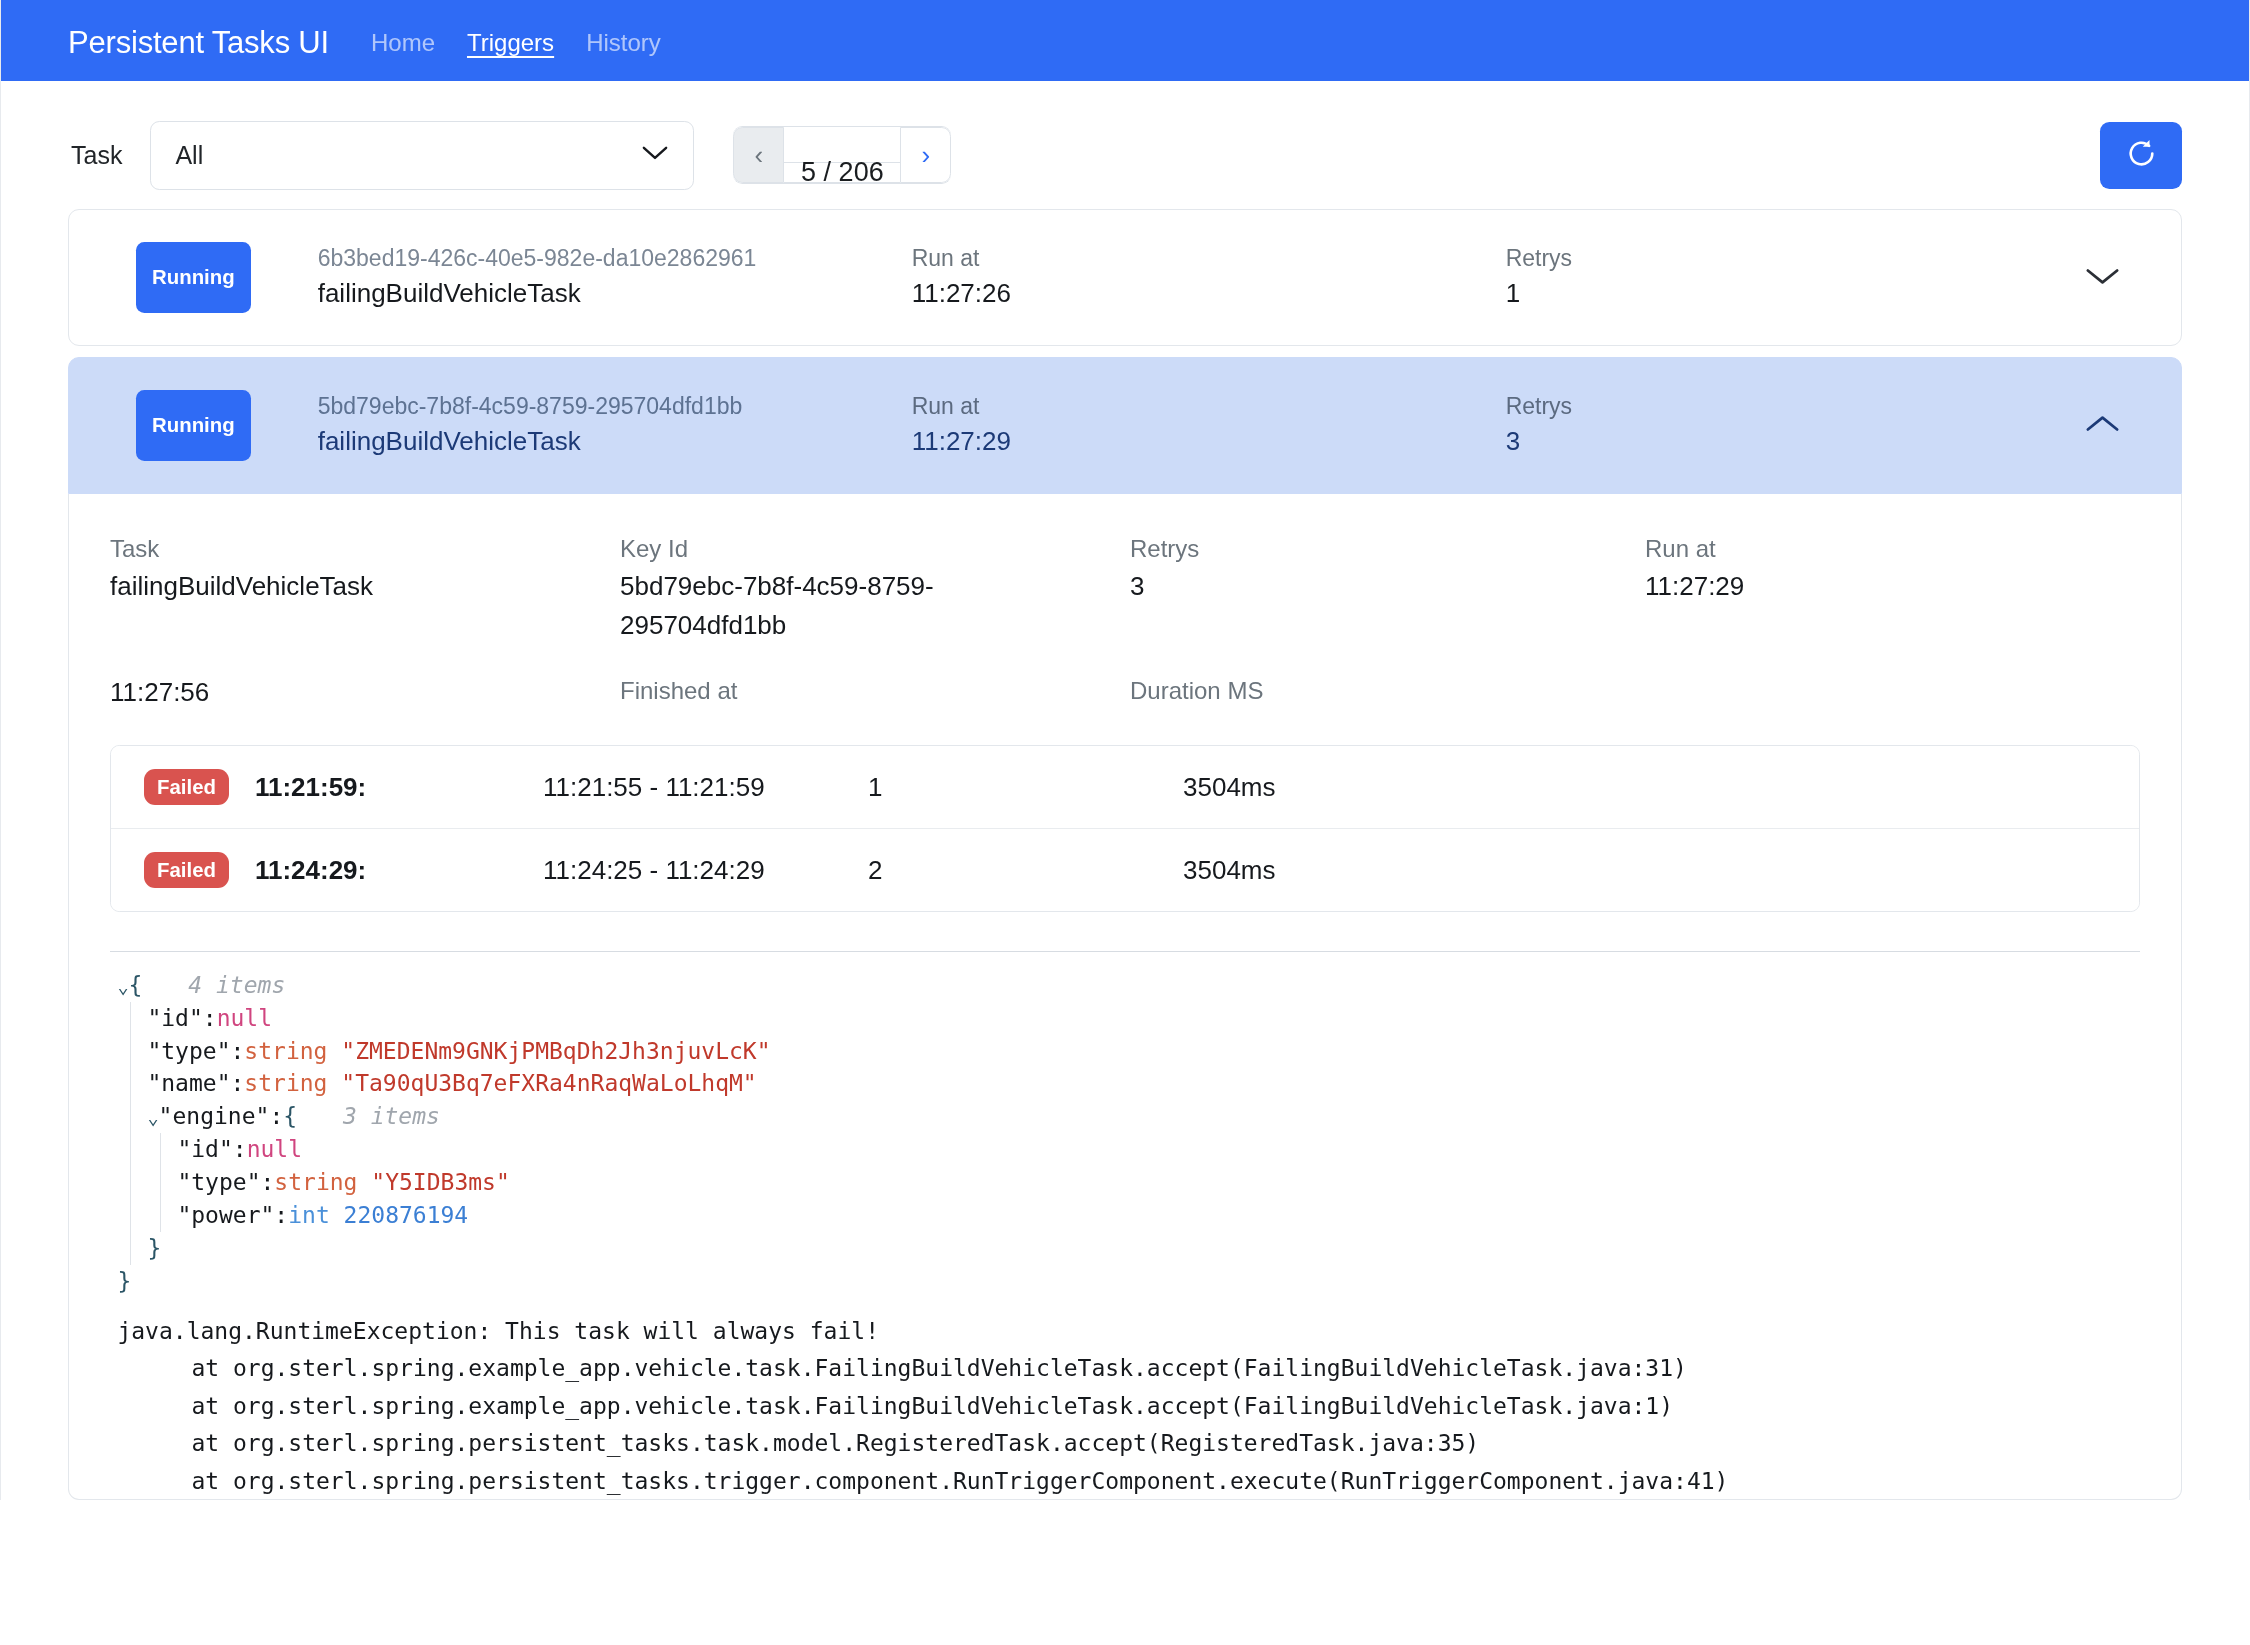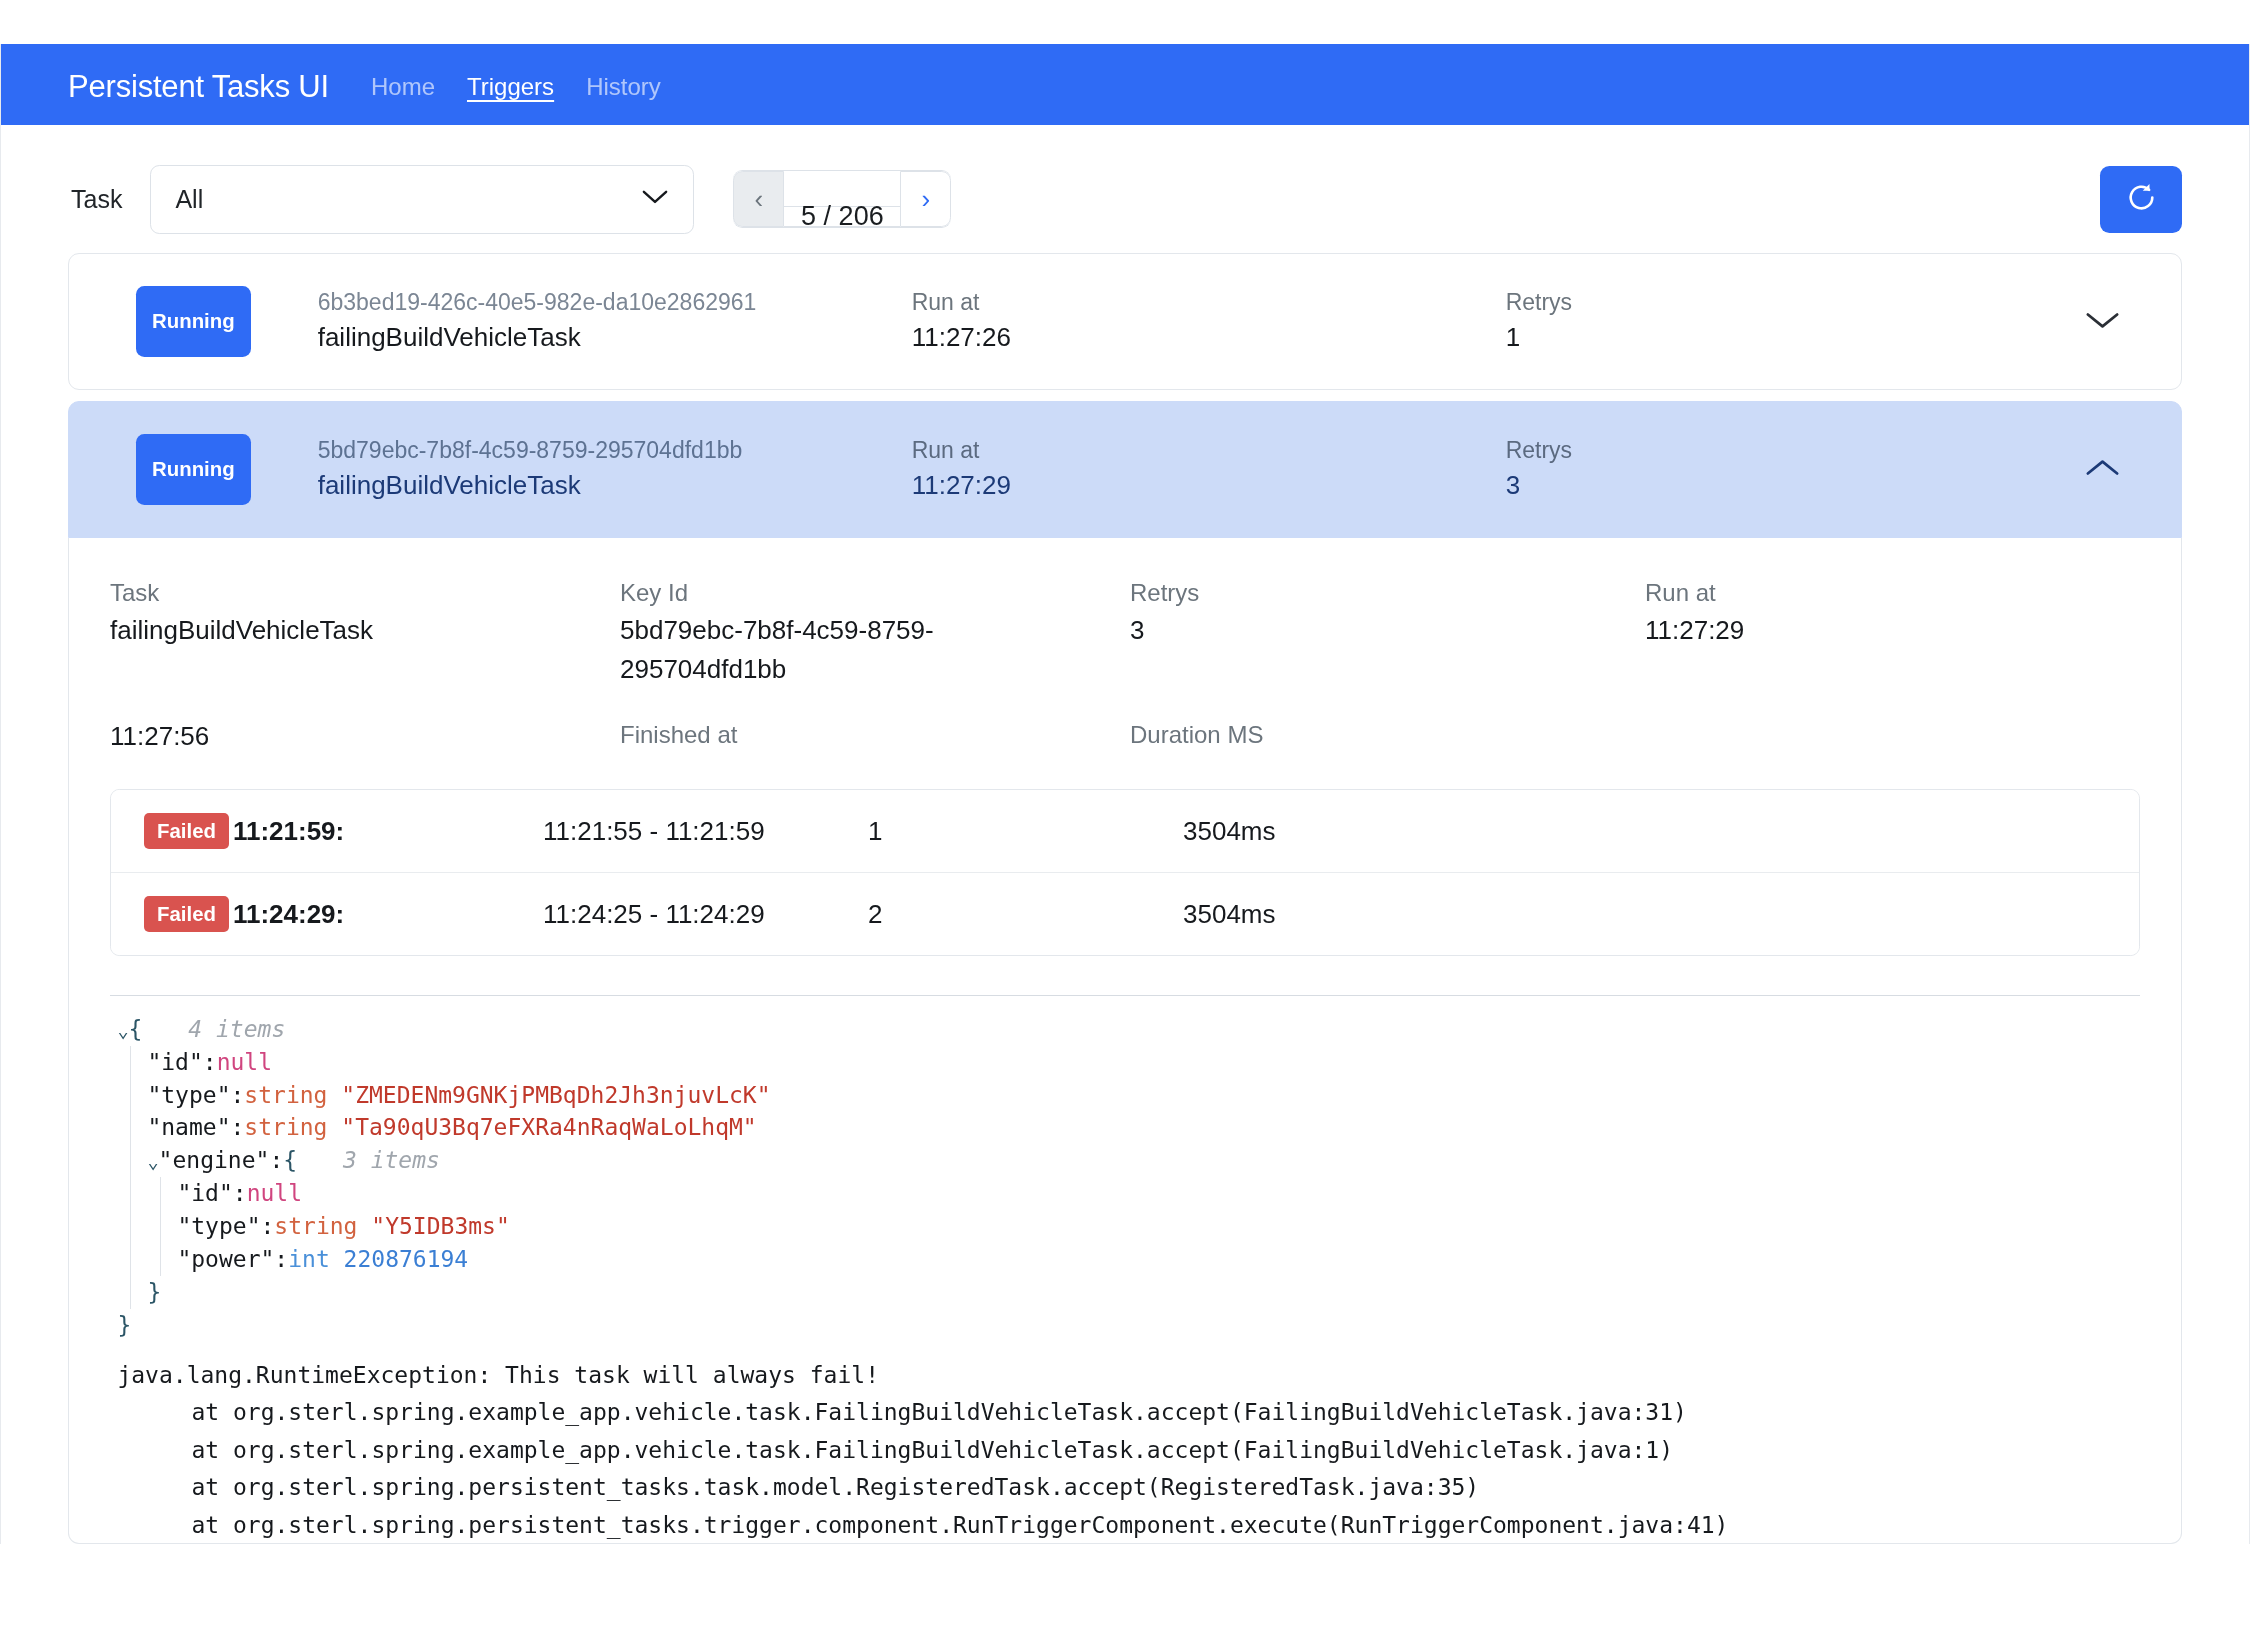--- a/index.html
+++ b/index.html
@@ -13,21 +13,20 @@
   body { overflow: hidden; }
 
   
   .navbar {
     height: 81px;
     background: #2f6bf5;
     display: flex;
     align-items: center;
     padding: 4px 0 0 67px;
     gap: 0;
-    margin-top: 44px;
   }
   .brand {
     color: #ffffff;
     font-size: 31px;
     letter-spacing: -0.2px;
     margin-right: 42px;
     white-space: nowrap;
   }
   .nav-links { display: flex; align-items: center; gap: 32px; }
   .nav-link {
@@ -194,23 +193,23 @@
     padding: 23px 33px;
     border-top: 0.9px solid #e9ecef;
     background: #fff;
   }
   .history-row:first-of-type { border-top: none; }
   .hbadge {
     background: #d9534f;
     color: #fff;
     font-size: 20.4px;
     font-weight: bold;
-    border-radius: 5px;
+    border-radius: 11px;
     padding: 6.5px 13px;
-    margin-right: 4px;
+    margin-right: 26px;
     white-space: nowrap;
   }
   .h-time { font-size: 26px; font-weight: bold; color: #16191d; }
   .h-c1 { width: 399px; display: flex; align-items: center; }
   .h-c2 { width: 325px; font-size: 26px; color: #16191d; }
   .h-c3 { width: 315px; font-size: 26px; color: #16191d; }
   .h-c4 { font-size: 26px; color: #16191d; }
 
   
   .hr { height: 0.9px; background: #d7dce2; margin: 39px 0 16.7px 0; }

